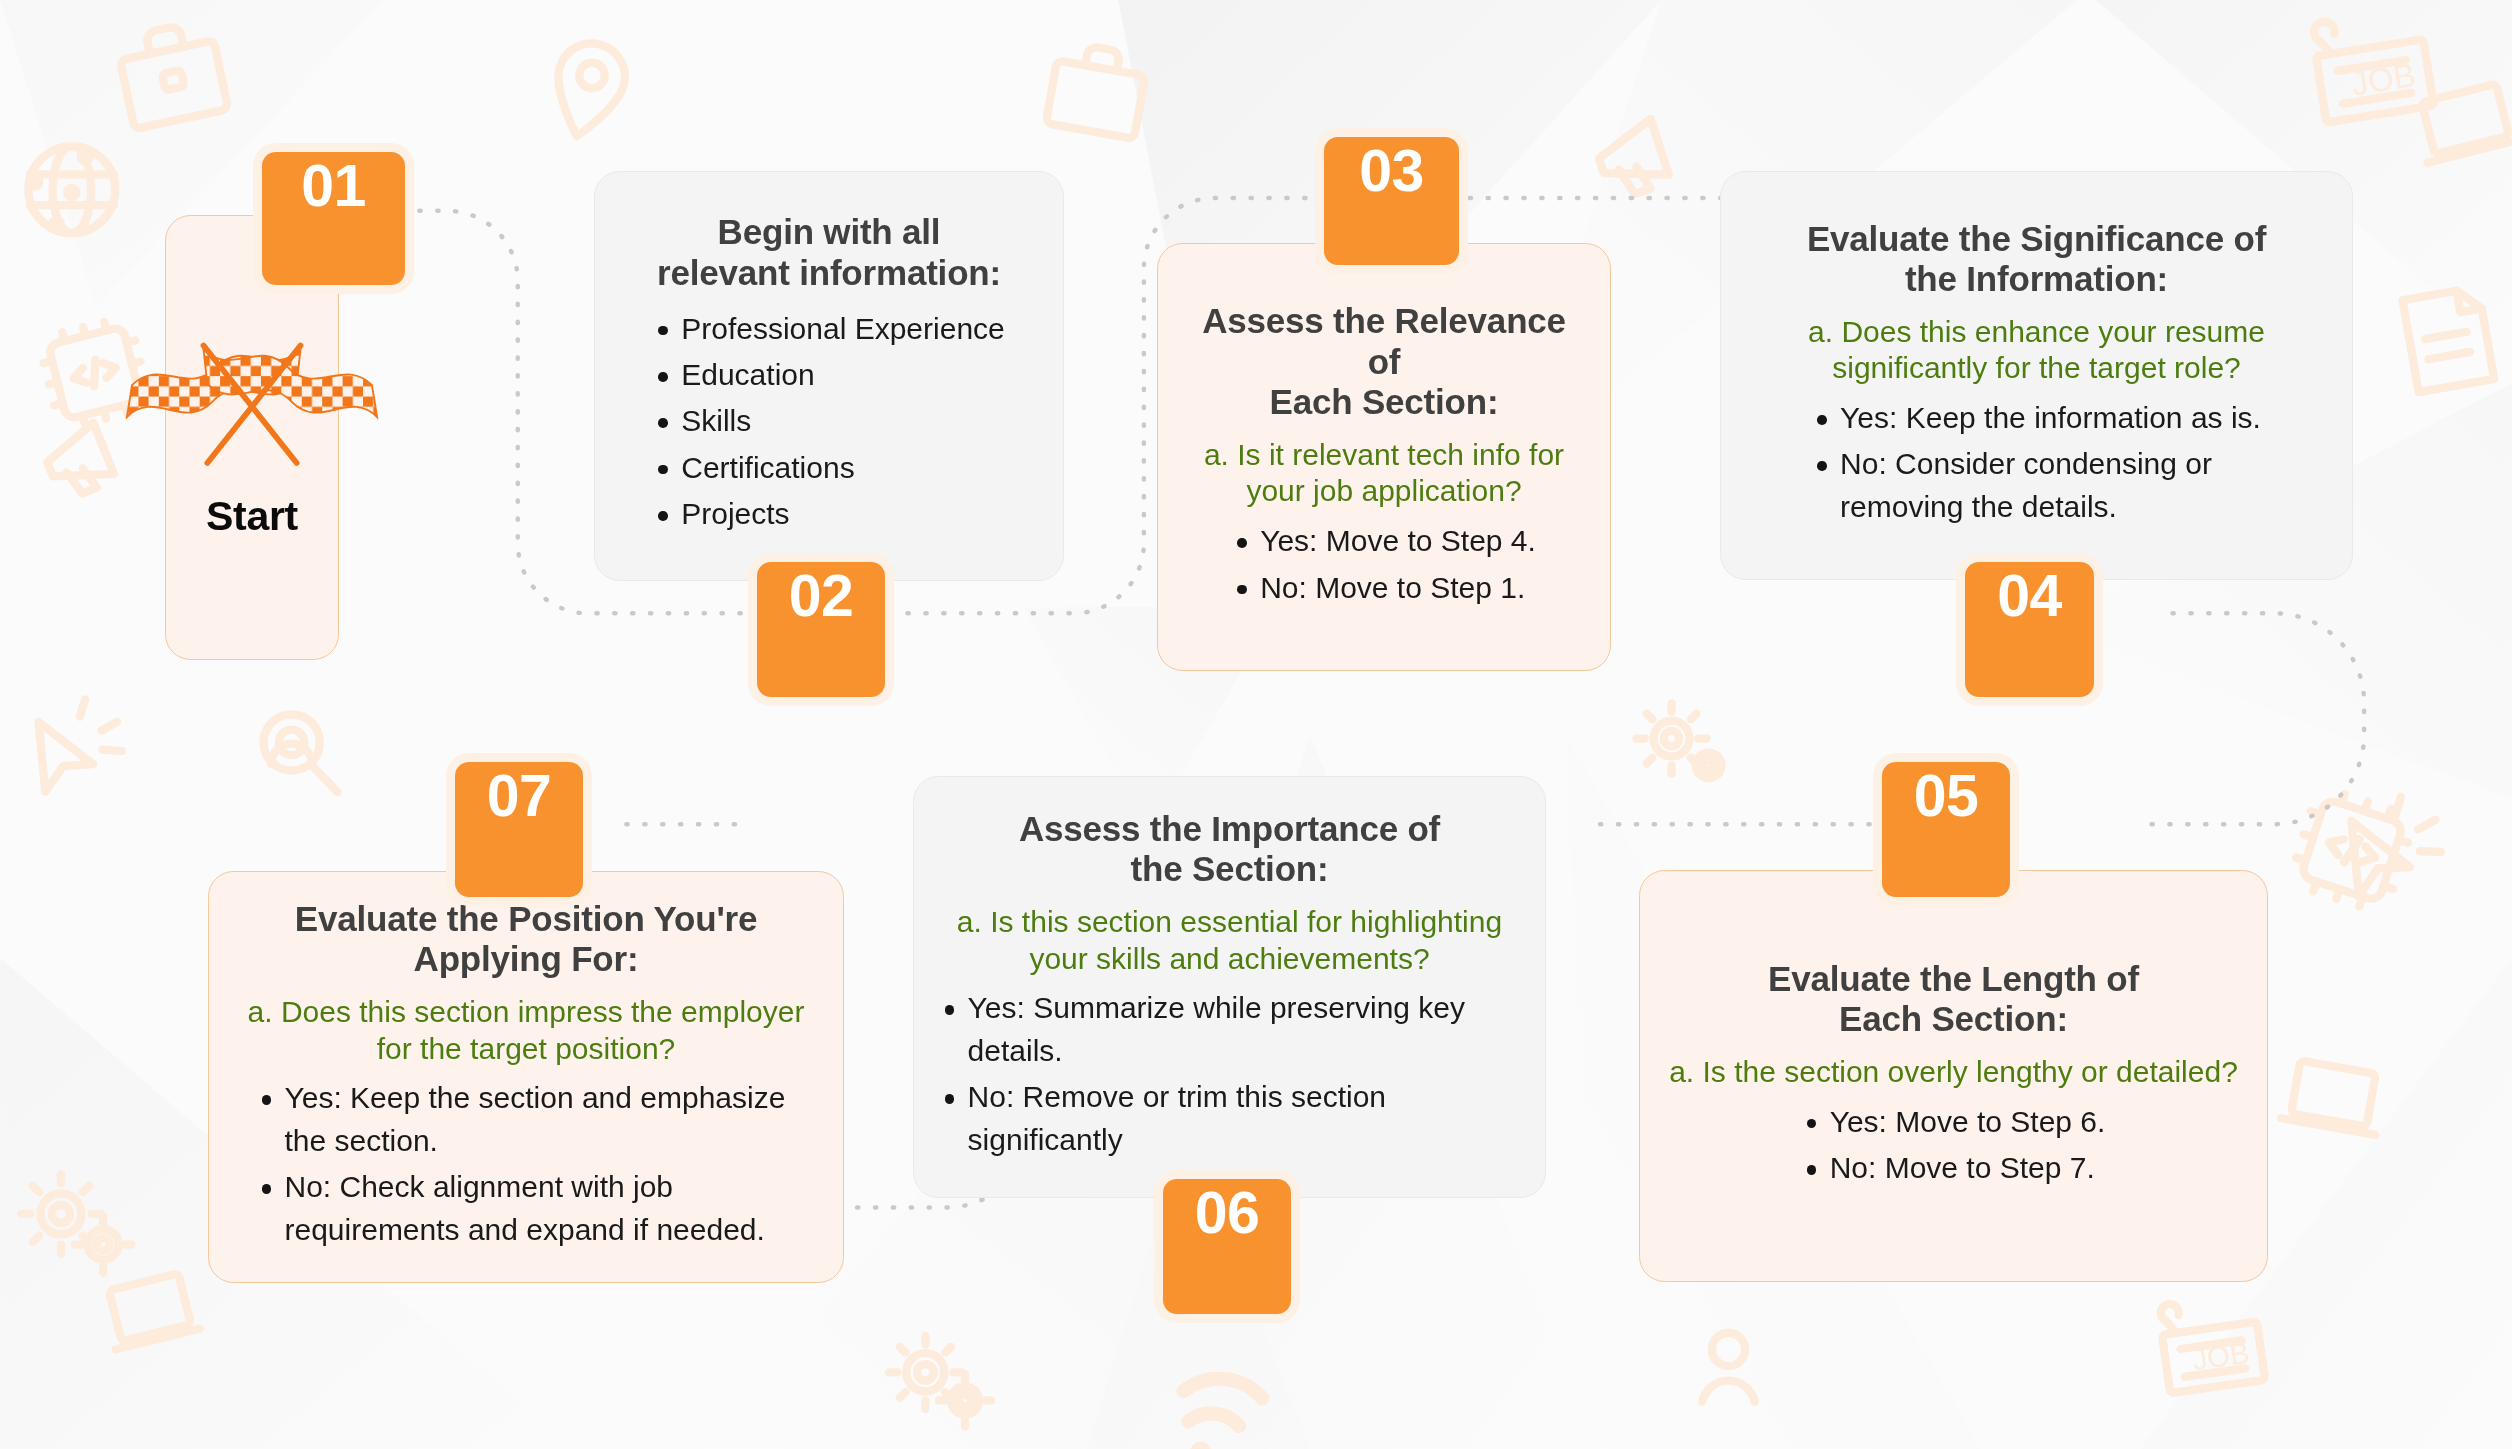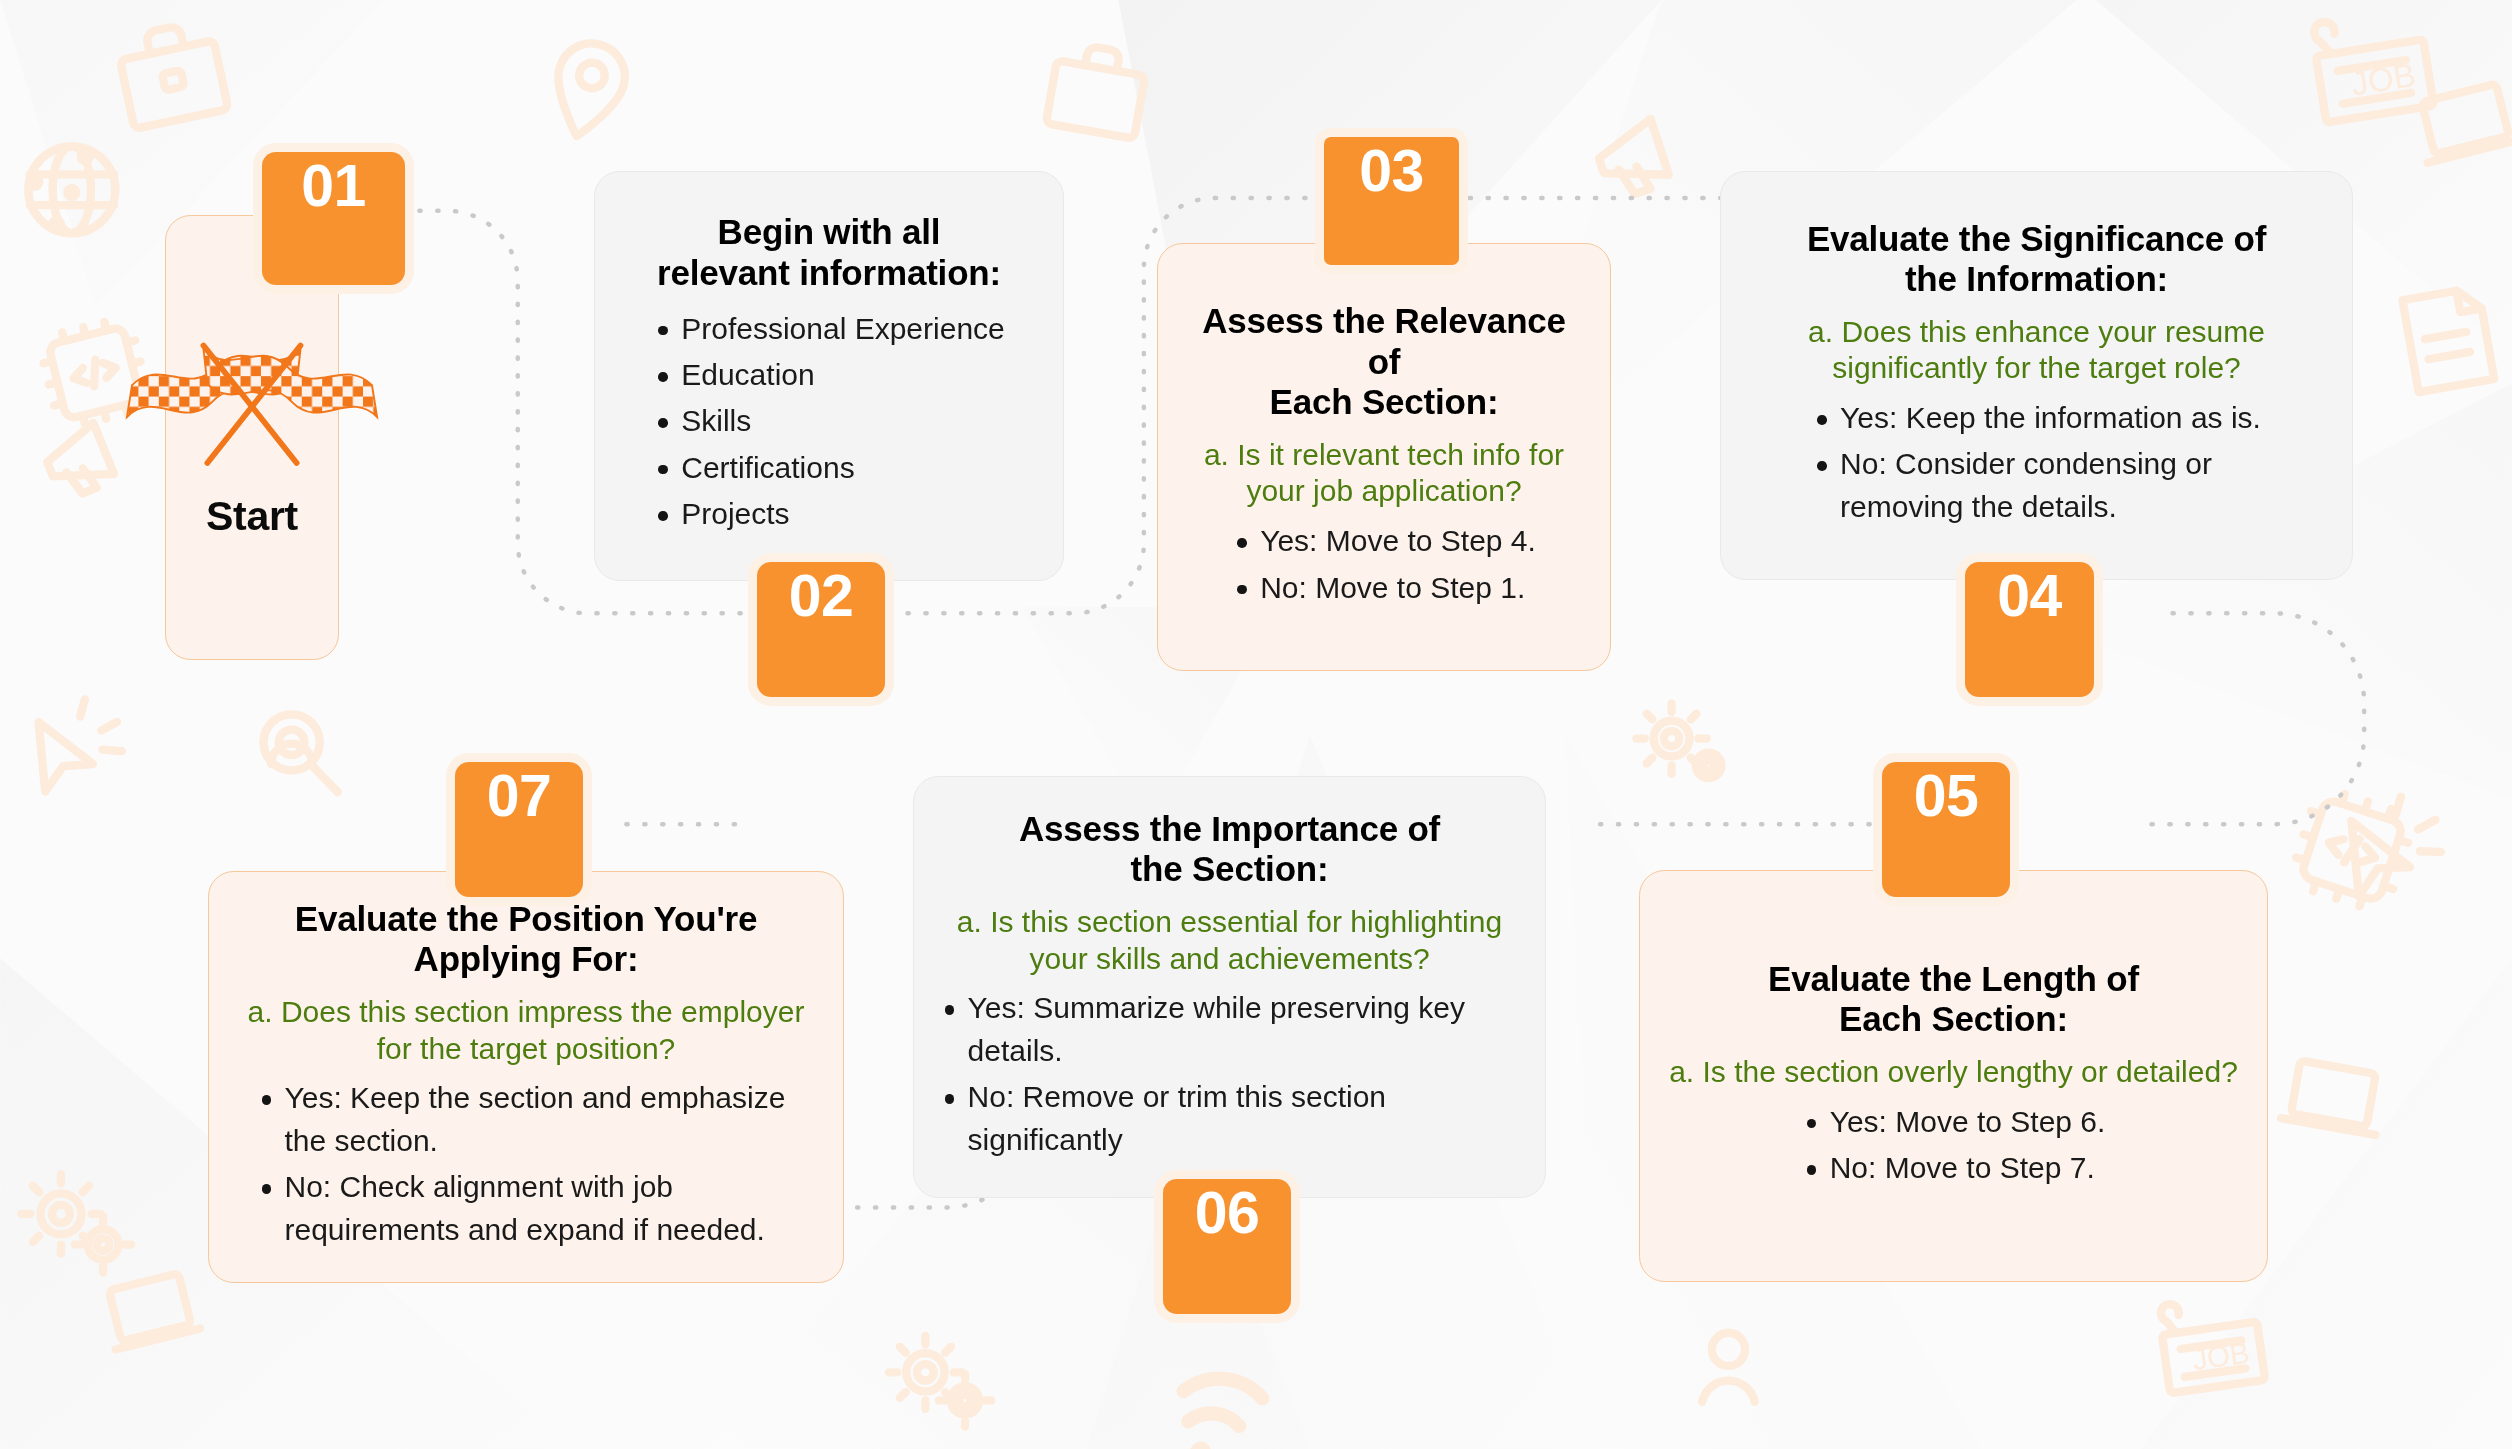--- a/index.html
+++ b/index.html
@@ -42,21 +42,21 @@
     background:#fdf3ec;
     border:1.3px solid #f6c79a;
   }
   .card.grey{
     background:#f4f4f4;
     border:1.3px solid #e9e9e9;
   }
 
   .card-title{
     font-weight:bold;
-    color:#000000;
+    color:#404040;
     line-height:1.16;
     letter-spacing:-0.2px;
     margin:0 0 14px 0;
     font-size:35px;
   }
   .q-line{
     color:#4d7c0f;
     line-height:1.22;
     margin:0 0 10.2px 0;
     font-size:30px;
@@ -362,21 +362,21 @@
     <div class="card-title" style="white-space:pre-line;">Assess the Relevance of
 Each Section:</div>
     <div class="q-line">a. Is it relevant tech info for your job application?</div>
     <div class="bullets-wrap">
       <ul class="bullets">
         <li>Yes: Move to Step 4.</li>
         <li>No: Move to Step 1.</li>
       </ul>
     </div>
   </div>
-  <div class="badge" style="left:1324px; top:137px; width:135px; height:128px;border-radius:7px;">
+  <div class="badge" style="left:1324px; top:137px; width:135px; height:128px;">
     <span>03</span>
   </div>
 
   <div class="card grey" style="left:1720px; top:171px; width:633px; height:409px;">
     <div class="card-title" style="white-space:pre-line;">Evaluate the Significance of
 the Information:</div>
     <div class="q-line">a. Does this enhance your resume significantly for the target role?</div>
     <div class="bullets-wrap">
       <ul class="bullets" style="line-height:1.55;">
         <li>Yes: Keep the information as is.</li>

